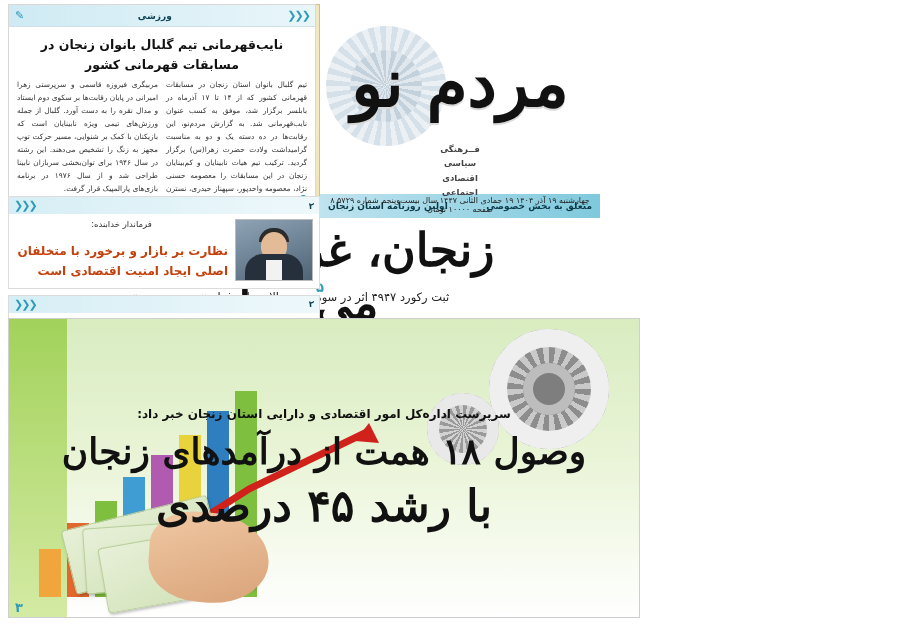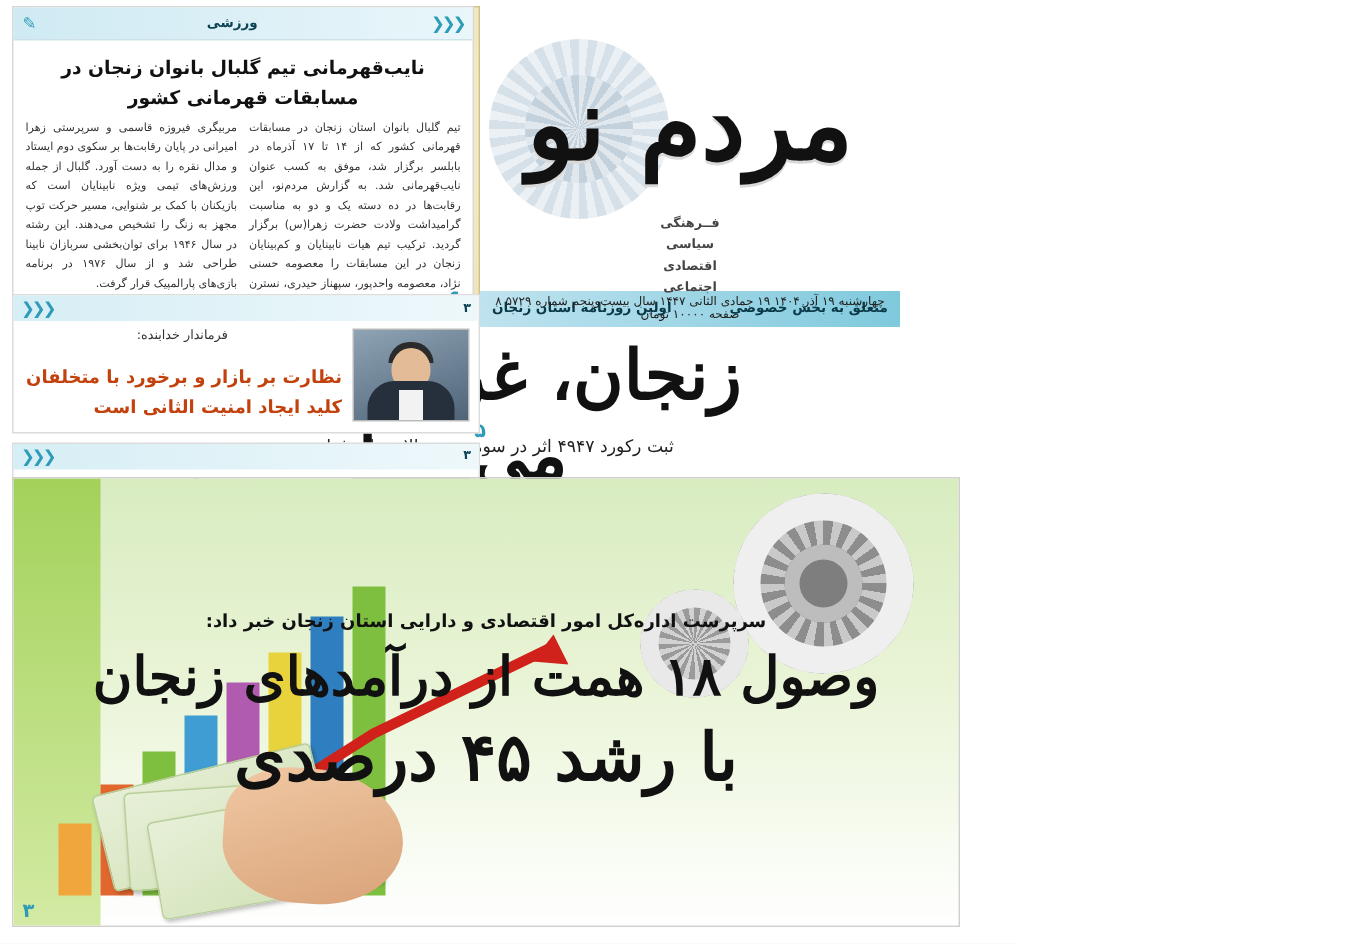--- a/index.html
+++ b/index.html
@@ -365,21 +365,21 @@
         <div class="portrait">
           <div class="hair"></div>
           <div class="head"></div>
           <div class="body"></div>
           <div class="shirt"></div>
         </div>
         <div class="ni-txt">
           <div class="ni-kicker">فرماندار خدابنده:</div>
           <div class="ni-title">
             <div>نظارت بر بازار و برخورد با متخلفان</div>
-            <div>کلید ایجاد امنیت الثانی است</div>
+            <div>اصلی ایجاد امنیت اقتصادی است</div>
           </div>
         </div>
       </div>
     </div>
 
     <div class="newsitem">
       <div class="ni-head">
         <span>۳</span>
         <span class="chev">❮❮❮</span>
       </div>

